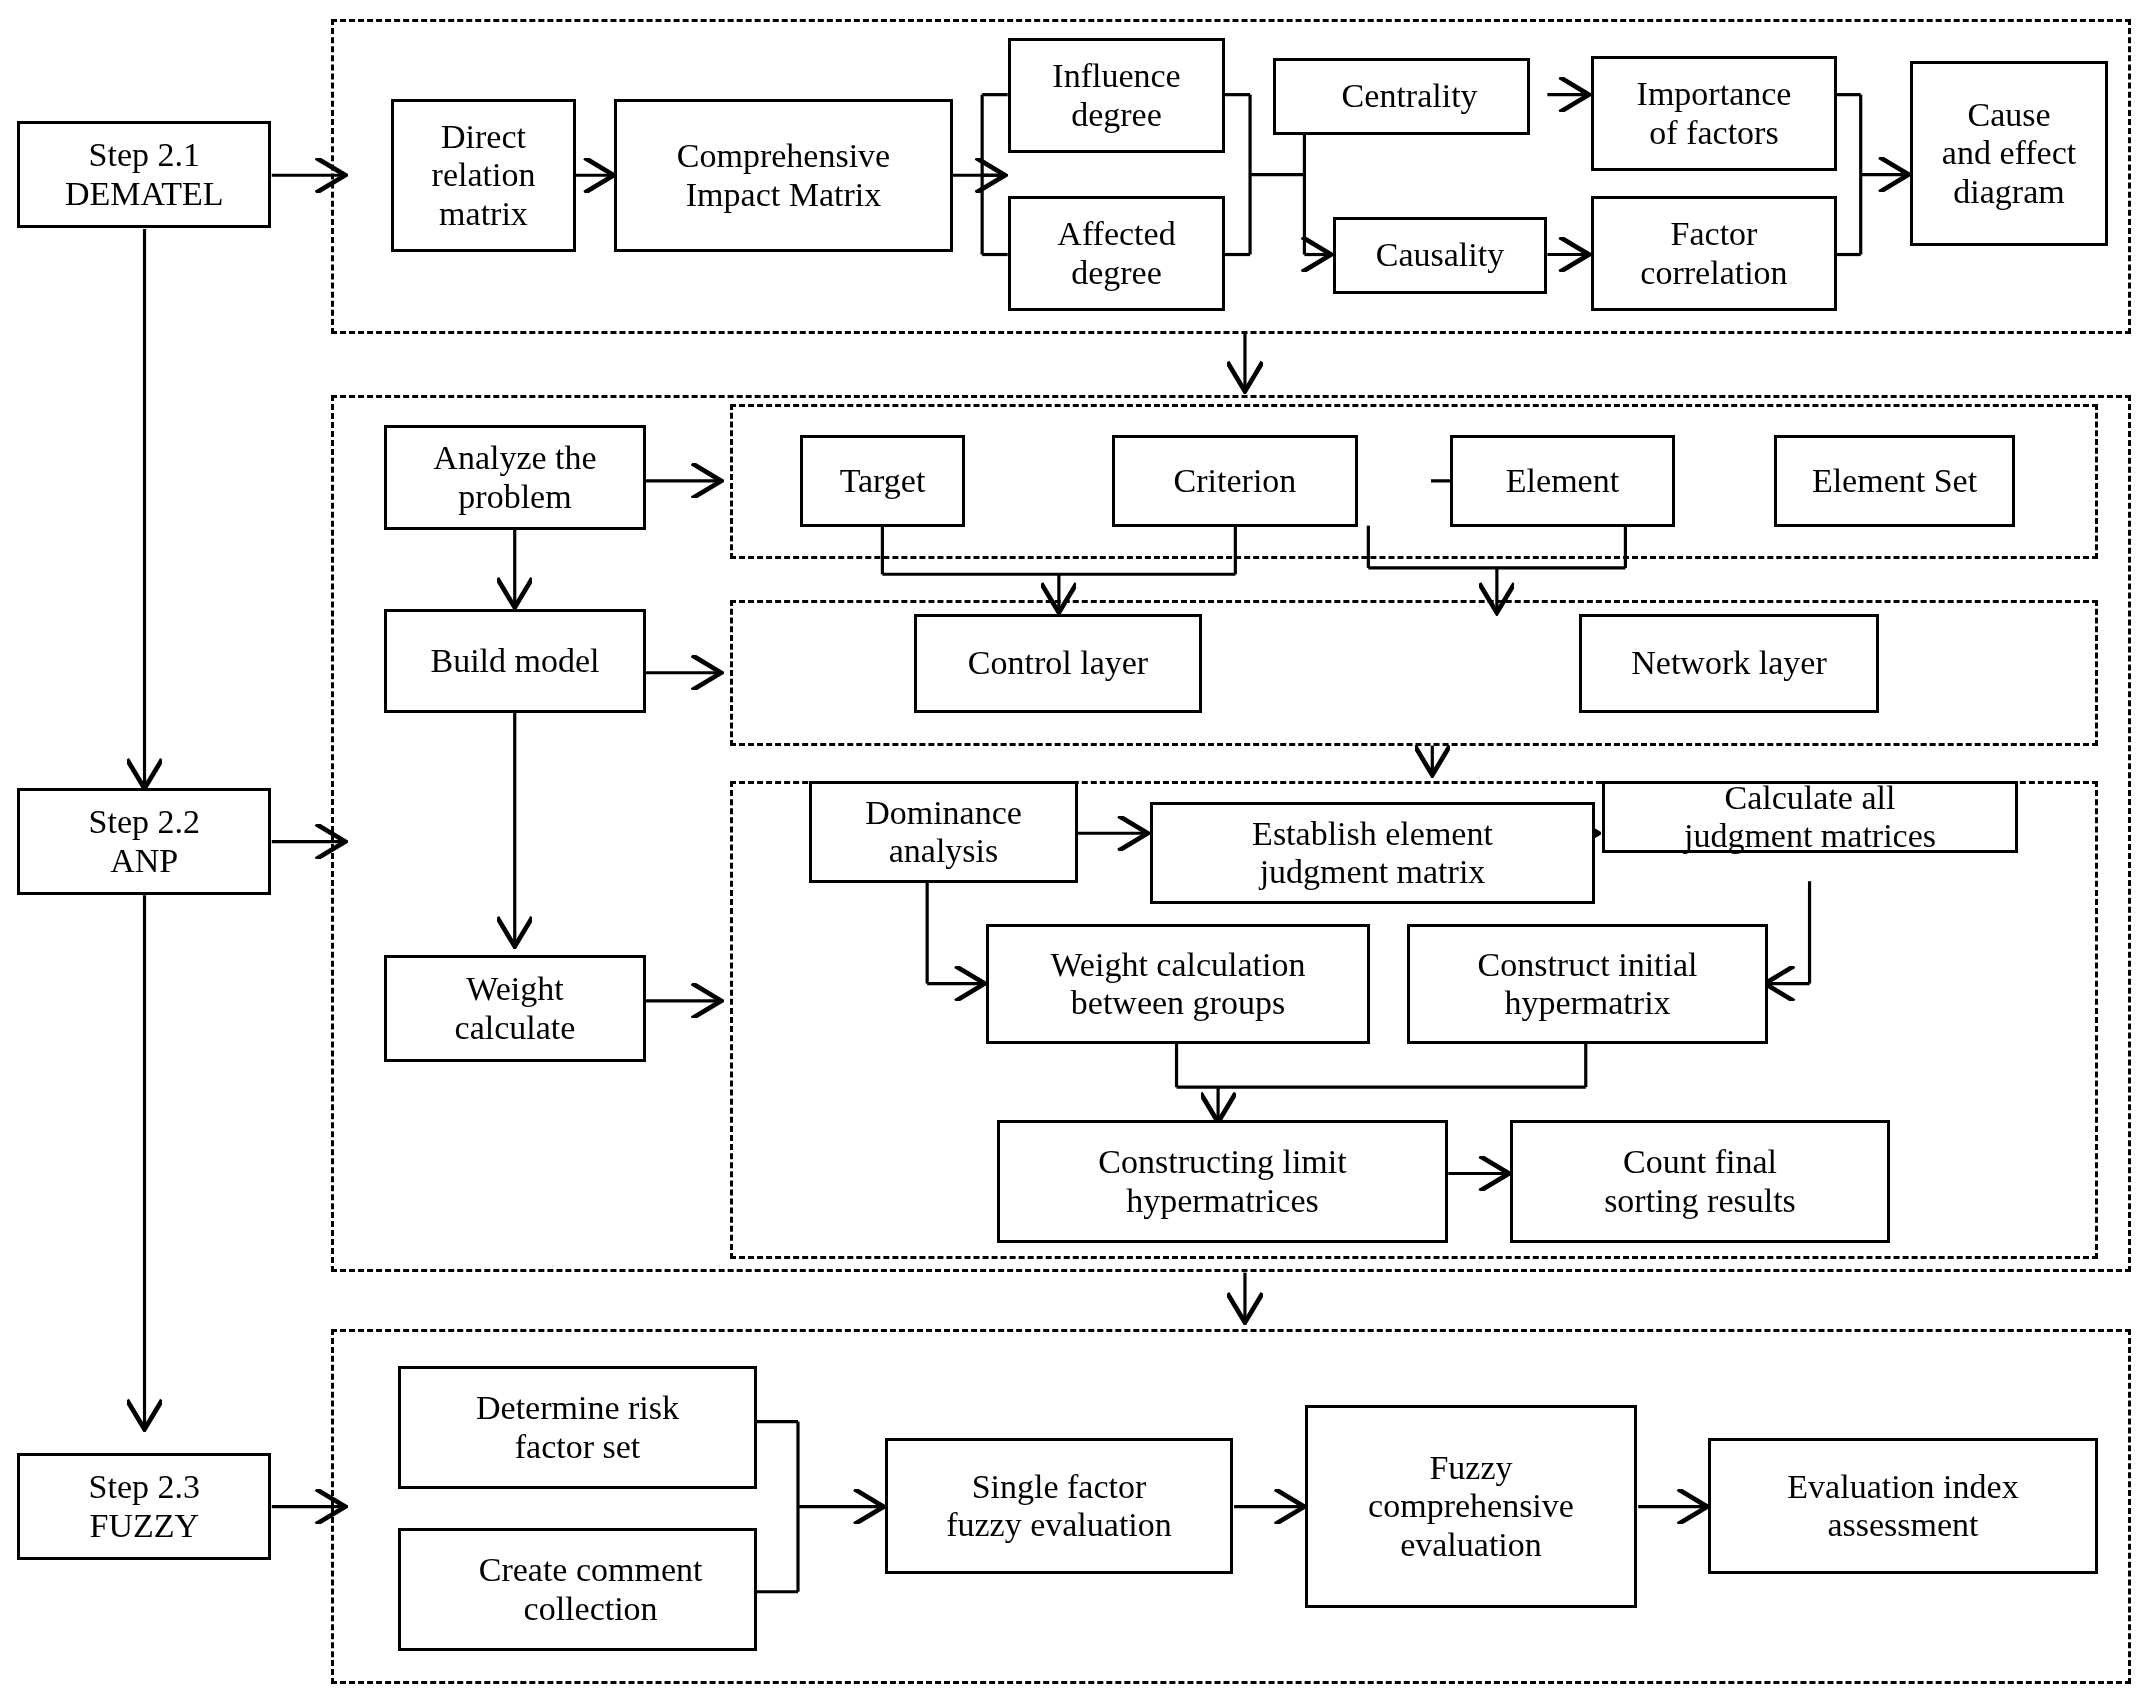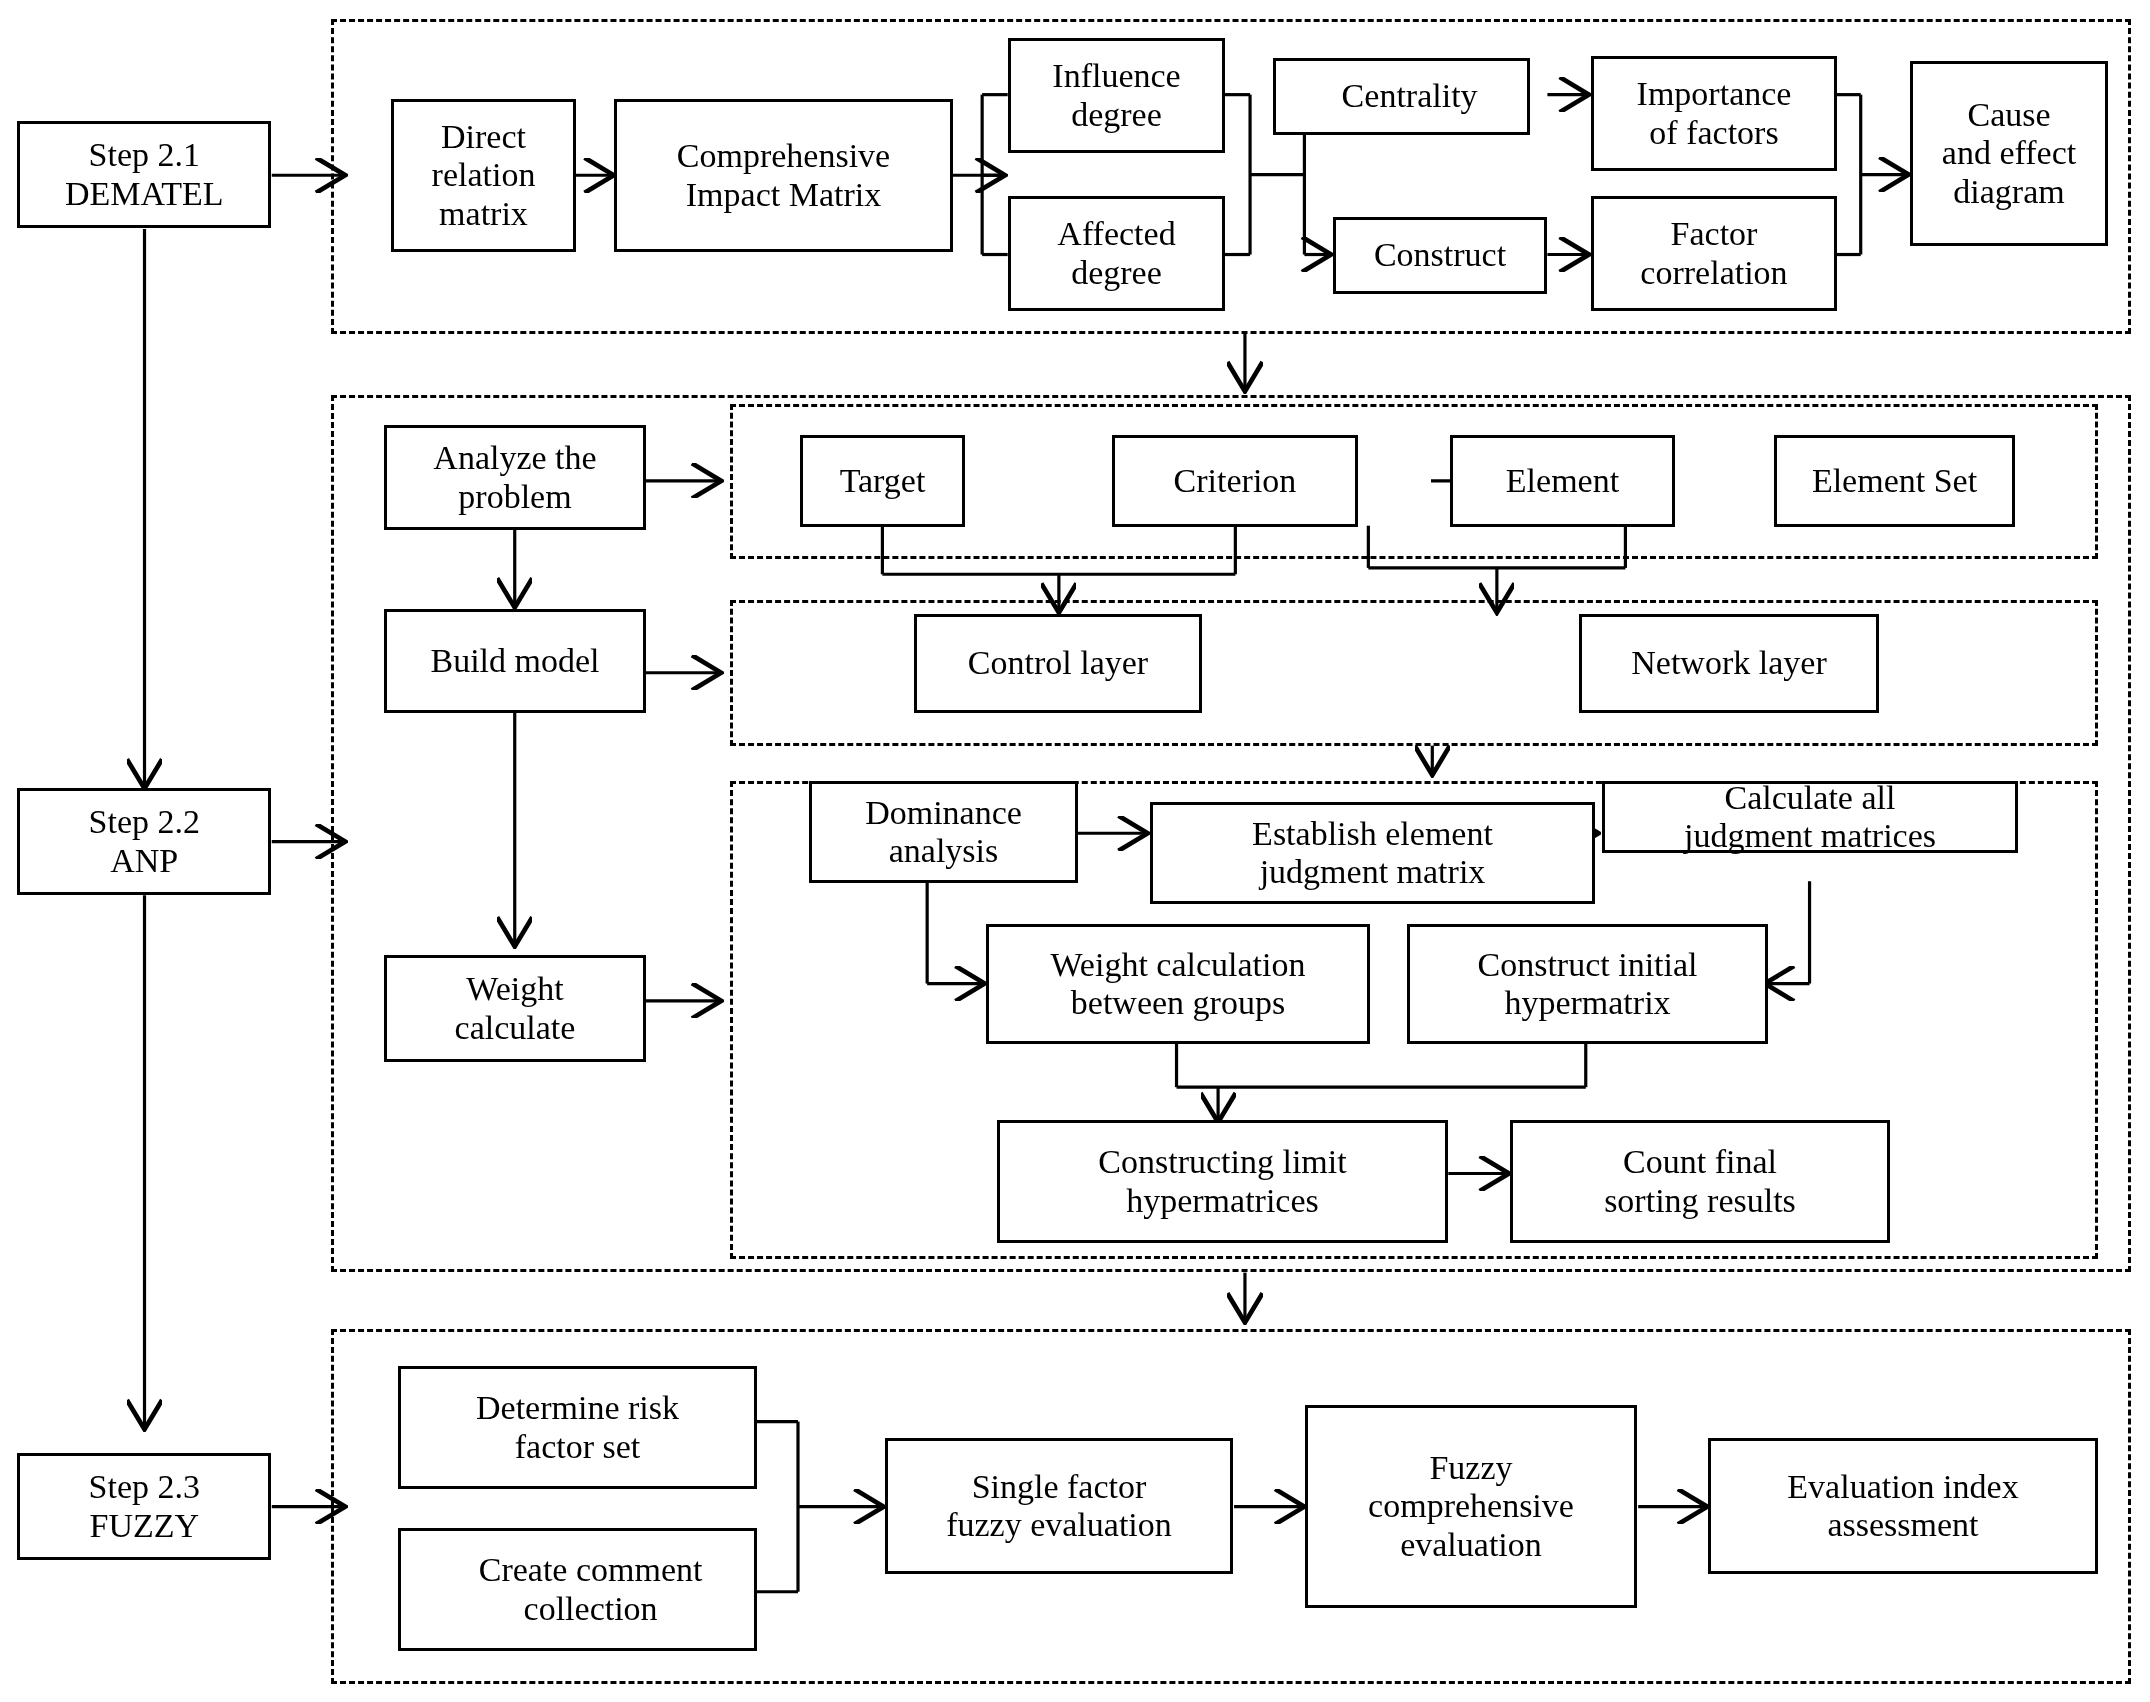--- a/index.html
+++ b/index.html
@@ -196,21 +196,21 @@
   <div class="node-box" style="left:1008px; top:196px; width:217px; height:115px;">
     <span class="node-label">Affected
 degree</span>
   </div>
 
   <div class="node-box" style="left:1273px; top:58px; width:257px; height:77px;padding-left:20px;">
     <span class="node-label">Centrality</span>
   </div>
 
   <div class="node-box" style="left:1333px; top:217px; width:214px; height:77px;">
-    <span class="node-label">Construct</span>
+    <span class="node-label">Causality</span>
   </div>
 
   <div class="node-box" style="left:1591px; top:38px; width:246px; height:115px;margin-top:18px;">
     <span class="node-label">Importance
 of factors</span>
   </div>
 
   <div class="node-box" style="left:1591px; top:196px; width:246px; height:115px;">
     <span class="node-label">Factor
 correlation</span>

